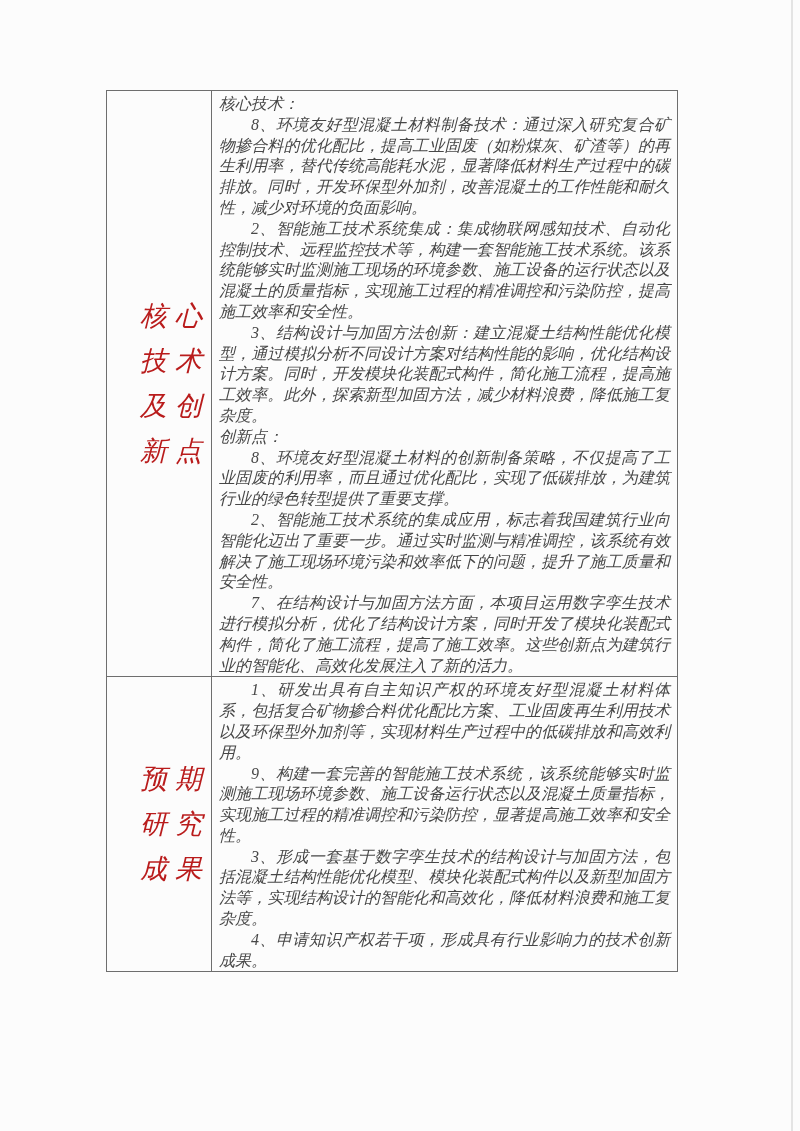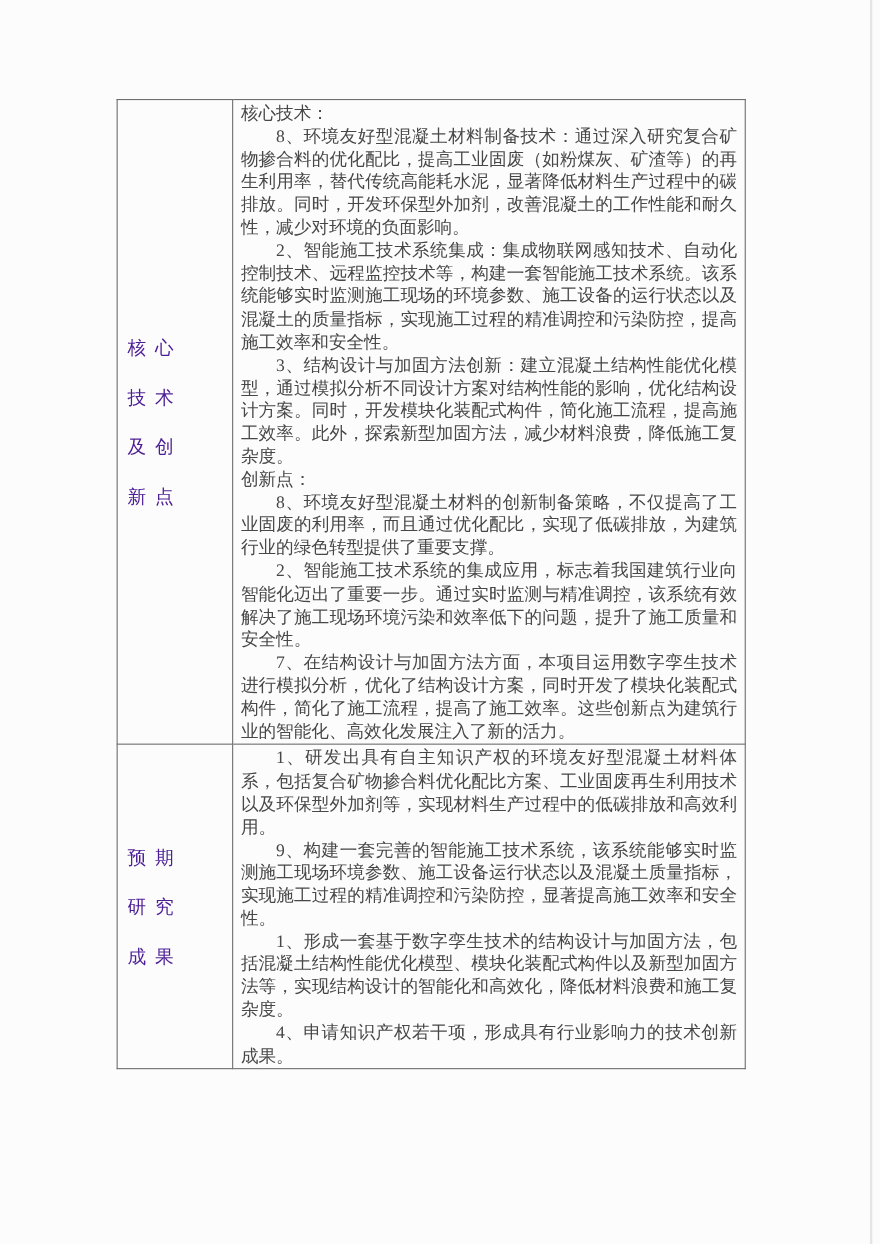--- a/index.html
+++ b/index.html
@@ -27,27 +27,28 @@
   table.doc-table {
     position: absolute;
     left: 106px;
     top: 90px;
     width: 572px;
     border-collapse: collapse;
     table-layout: fixed;
   }
   table.doc-table td {
     border: 1px solid #6e6e6e;
+    font-style: italic;
   }
   td.hdr-cell {
     width: 102px;
-    text-align: left;
+    text-align: right;
     vertical-align: middle;
-    font-size: 17px;
-    color: #4c1d95;
+    font-size: 27px;
+    color: #b91c1c;
   }
   .hdr-line {
     line-height: 45px;
     letter-spacing: 8px;
     text-indent: 8px; 
     white-space: nowrap;
   }
   td.content-cell {
     vertical-align: top;
     padding: 3px 7px 0 7px;
@@ -96,20 +97,20 @@
 
     <tr class="row-expected">
       <td class="hdr-cell">
         <div class="hdr-line">预期</div>
         <div class="hdr-line">研究</div>
         <div class="hdr-line">成果</div>
       </td>
       <td class="content-cell">
         <p class="para-indent">1、研发出具有自主知识产权的环境友好型混凝土材料体系，包括复合矿物掺合料优化配比方案、工业固废再生利用技术以及环保型外加剂等，实现材料生产过程中的低碳排放和高效利用。</p>
         <p class="para-indent">9、构建一套完善的智能施工技术系统，该系统能够实时监测施工现场环境参数、施工设备运行状态以及混凝土质量指标，实现施工过程的精准调控和污染防控，显著提高施工效率和安全性。</p>
-        <p class="para-indent">1、形成一套基于数字孪生技术的结构设计与加固方法，包括混凝土结构性能优化模型、模块化装配式构件以及新型加固方法等，实现结构设计的智能化和高效化，降低材料浪费和施工复杂度。</p>
+        <p class="para-indent">3、形成一套基于数字孪生技术的结构设计与加固方法，包括混凝土结构性能优化模型、模块化装配式构件以及新型加固方法等，实现结构设计的智能化和高效化，降低材料浪费和施工复杂度。</p>
         <p class="para-indent">4、申请知识产权若干项，形成具有行业影响力的技术创新成果。</p>
       </td>
     </tr>
 
   </tbody>
     </table>
 </div>
 
 </body></html>

